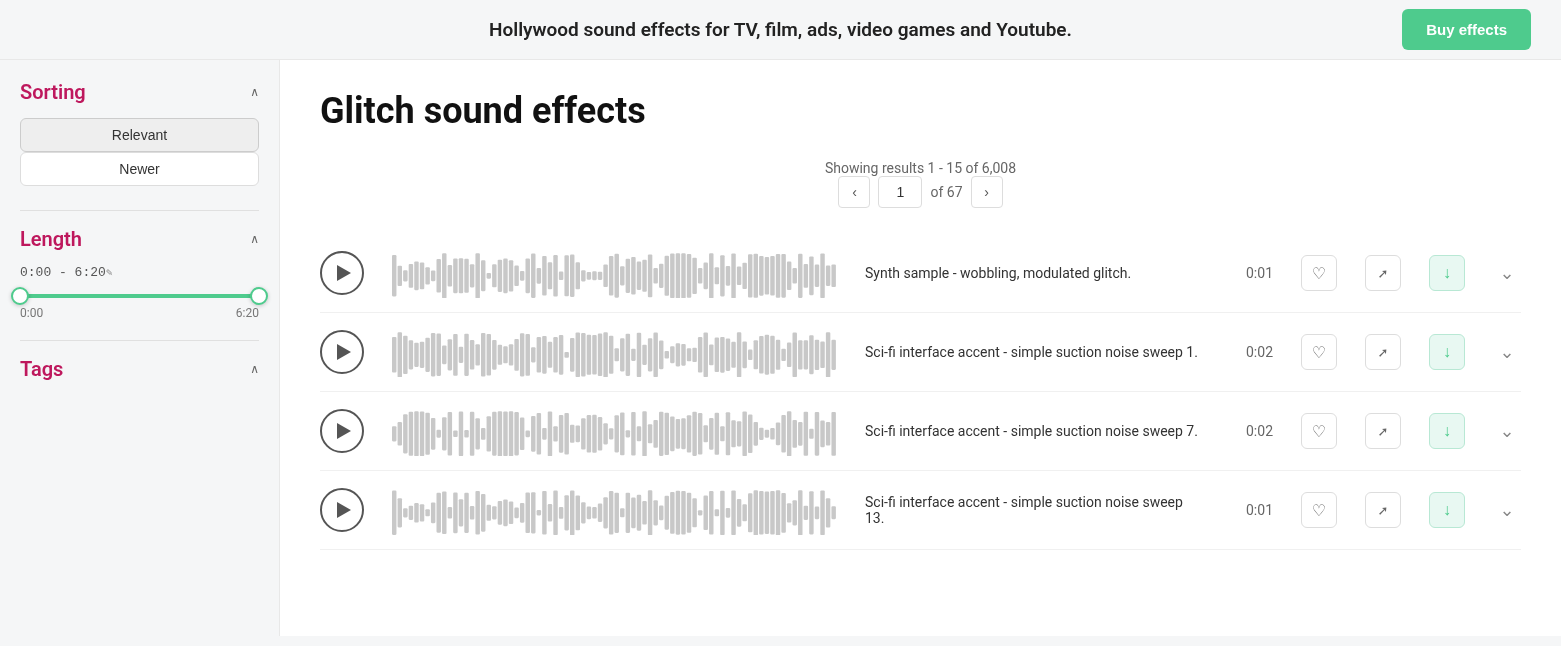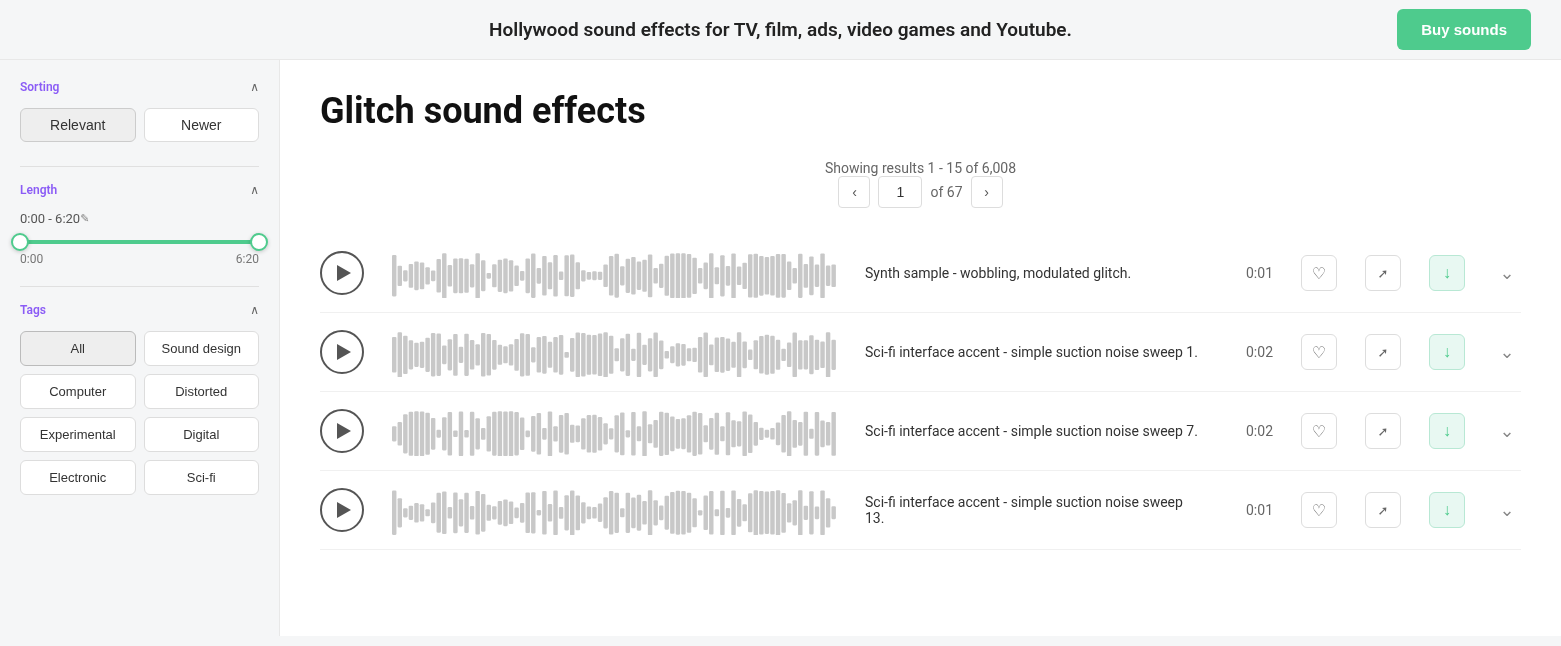--- a/index.html
+++ b/index.html
@@ -48,34 +48,34 @@
       border-right: 1px solid #e8e8e8;
     }
 
     .section-header {
       display: flex;
       align-items: center;
       justify-content: space-between;
       margin-bottom: 14px;
     }
     .section-title {
-      font-size: 12px;
+      font-size: 20px;
       font-weight: 600;
-      color: #8b5cf6;
+      color: #be185d;
     }
     .chevron-icon {
       font-size: 12px;
       color: #666;
       cursor: pointer;
     }
 
     .sorting-buttons {
       display: flex;
-      gap: 8px;
       margin-bottom: 24px;
+      flex-direction: column;
     }
     .sort-btn {
       flex: 1;
       padding: 8px 0;
       border: 1px solid #ddd;
       border-radius: 6px;
       background: #fff;
       font-size: 14px;
       font-weight: 500;
       cursor: pointer;
@@ -92,20 +92,21 @@
       margin: 4px 0 16px;
     }
 
     
     .length-range-label {
       font-size: 13px;
       color: #555;
       margin-bottom: 14px;
       display: flex;
       align-items: center;
+      font-family: Liberation Mono, monospace;
     }
     .edit-icon {
       font-size: 11px;
       color: #888;
       cursor: pointer;
     }
     .range-slider-container {
       position: relative;
       margin-bottom: 8px;
     }
@@ -313,21 +314,21 @@
       color: #888;
       font-size: 18px;
       flex-shrink: 0;
     }
   </style>
 </head>
 <body>
 
 <header class="header">
   <span class="header-tagline">Hollywood sound effects for TV, film, ads, video games and Youtube.</span>
-  <button class="buy-button">Buy sounds</button>
+  <button class="buy-button">Buy effects</button>
 </header>
 
 <div class="layout">
 
   <aside class="sidebar">
 
     <div class="section-header">
       <span class="section-title">Sorting</span>
       <span class="chevron-icon">∧</span>
     </div>
@@ -358,30 +359,20 @@
       <span>6:20</span>
     </div>
 
     <hr class="section-divider" style="margin-top:20px;">
 
     <div class="tags-section">
       <div class="section-header">
         <span class="section-title">Tags</span>
         <span class="chevron-icon">∧</span>
       </div>
-      <div class="tag-grid" id="tag-grid">
-          <button class="tag-btn active">All</button>
-          <button class="tag-btn">Sound design</button>
-          <button class="tag-btn">Computer</button>
-          <button class="tag-btn">Distorted</button>
-          <button class="tag-btn">Experimental</button>
-          <button class="tag-btn">Digital</button>
-          <button class="tag-btn">Electronic</button>
-          <button class="tag-btn">Sci-fi</button>
-        </div>
     </div>
 
   </aside>
 
   <main class="main">
     <h1 class="page-title">Glitch sound effects</h1>
 
     <div class="results-bar">
       <span class="results-count">Showing results 1 - 15 of 6,008</span>
       <div class="pagination">

